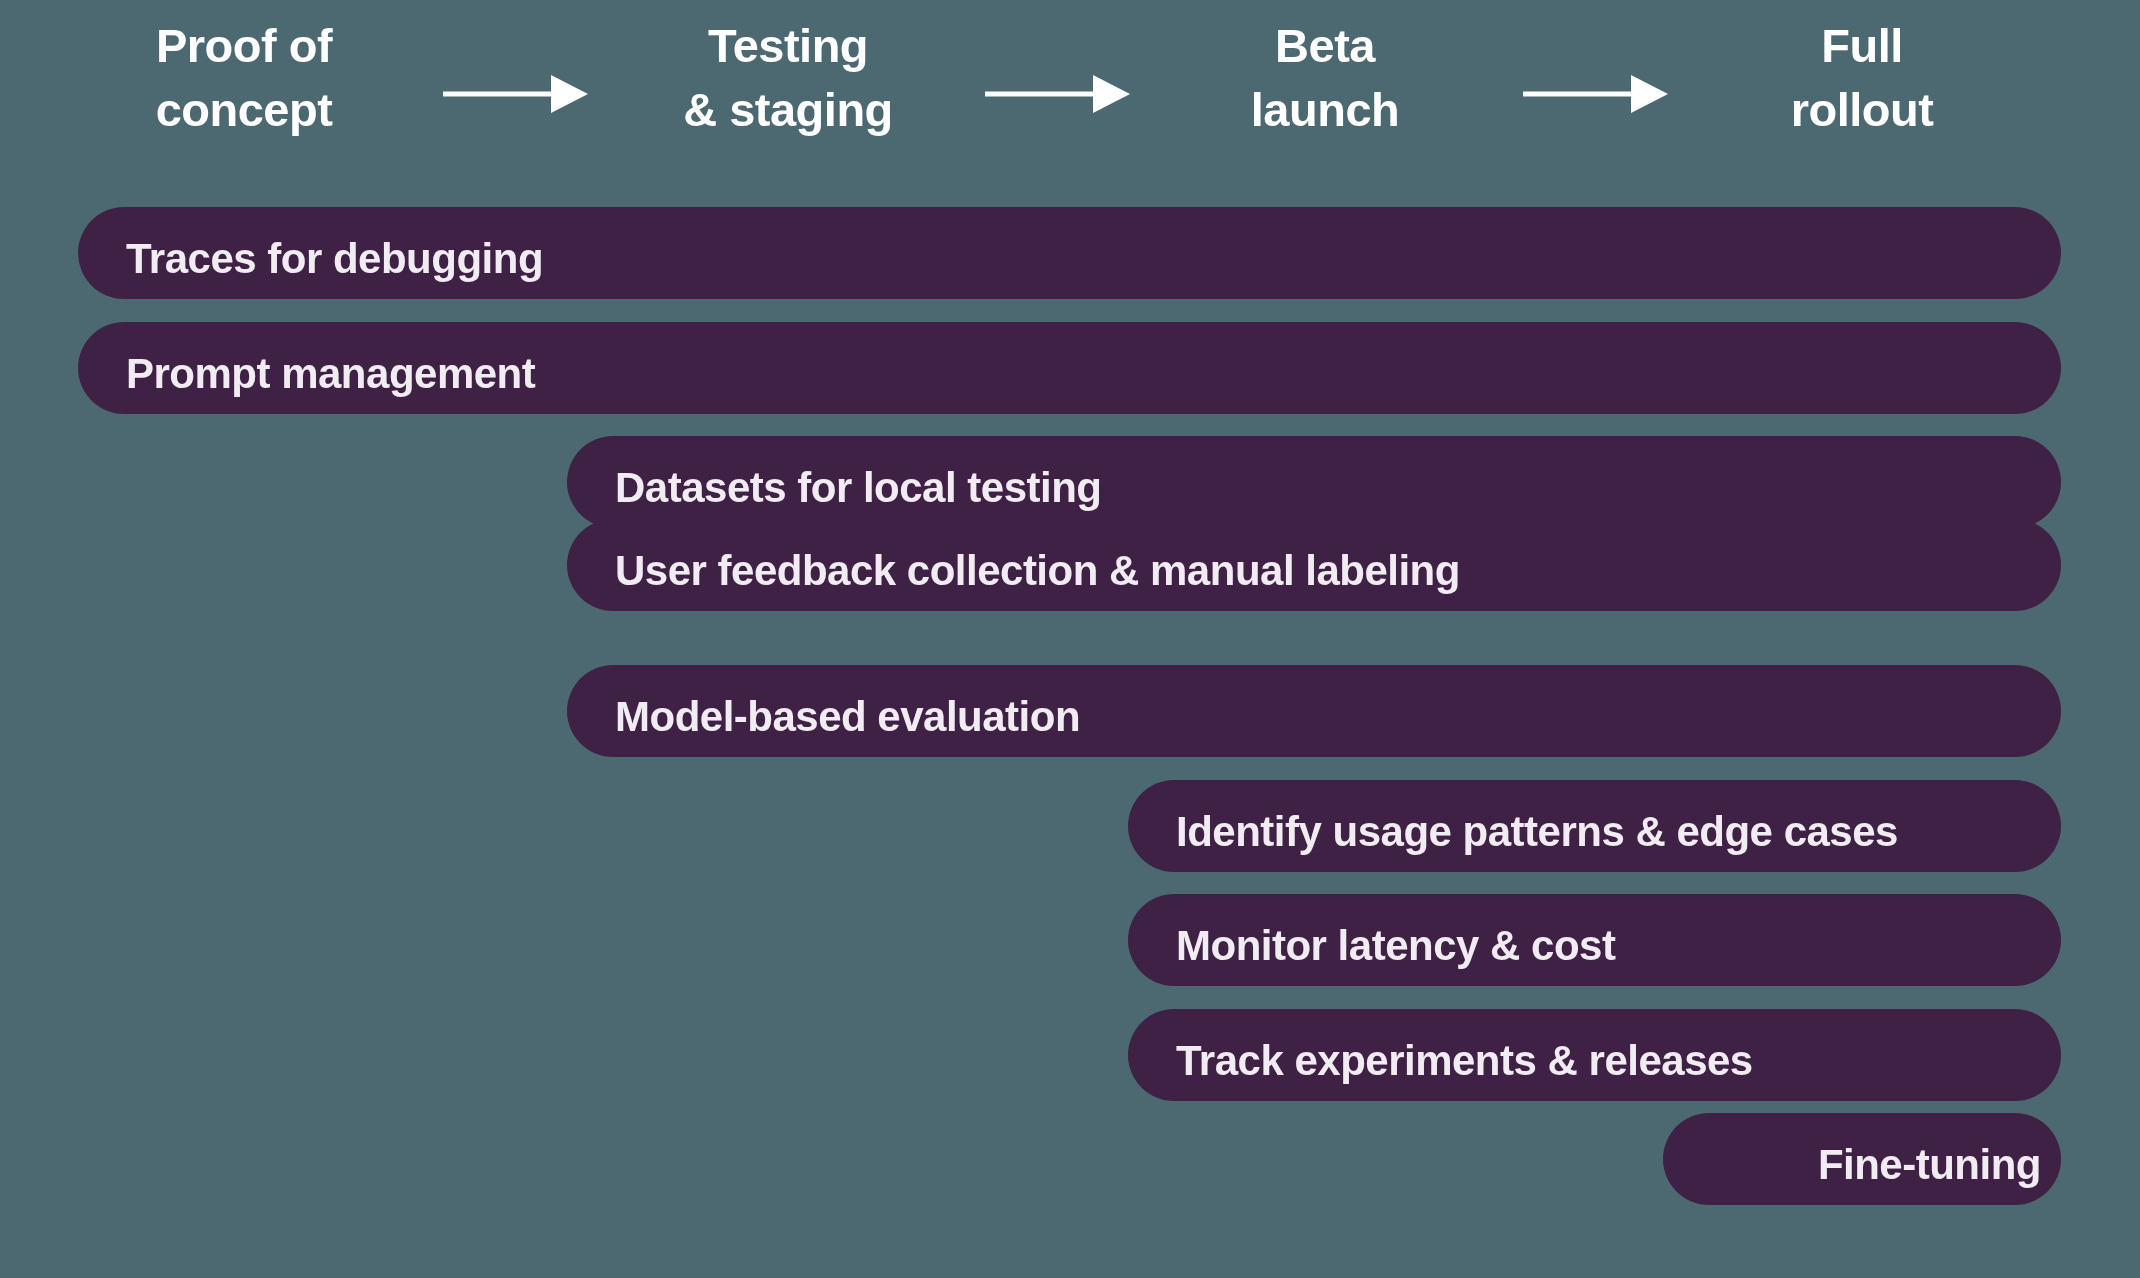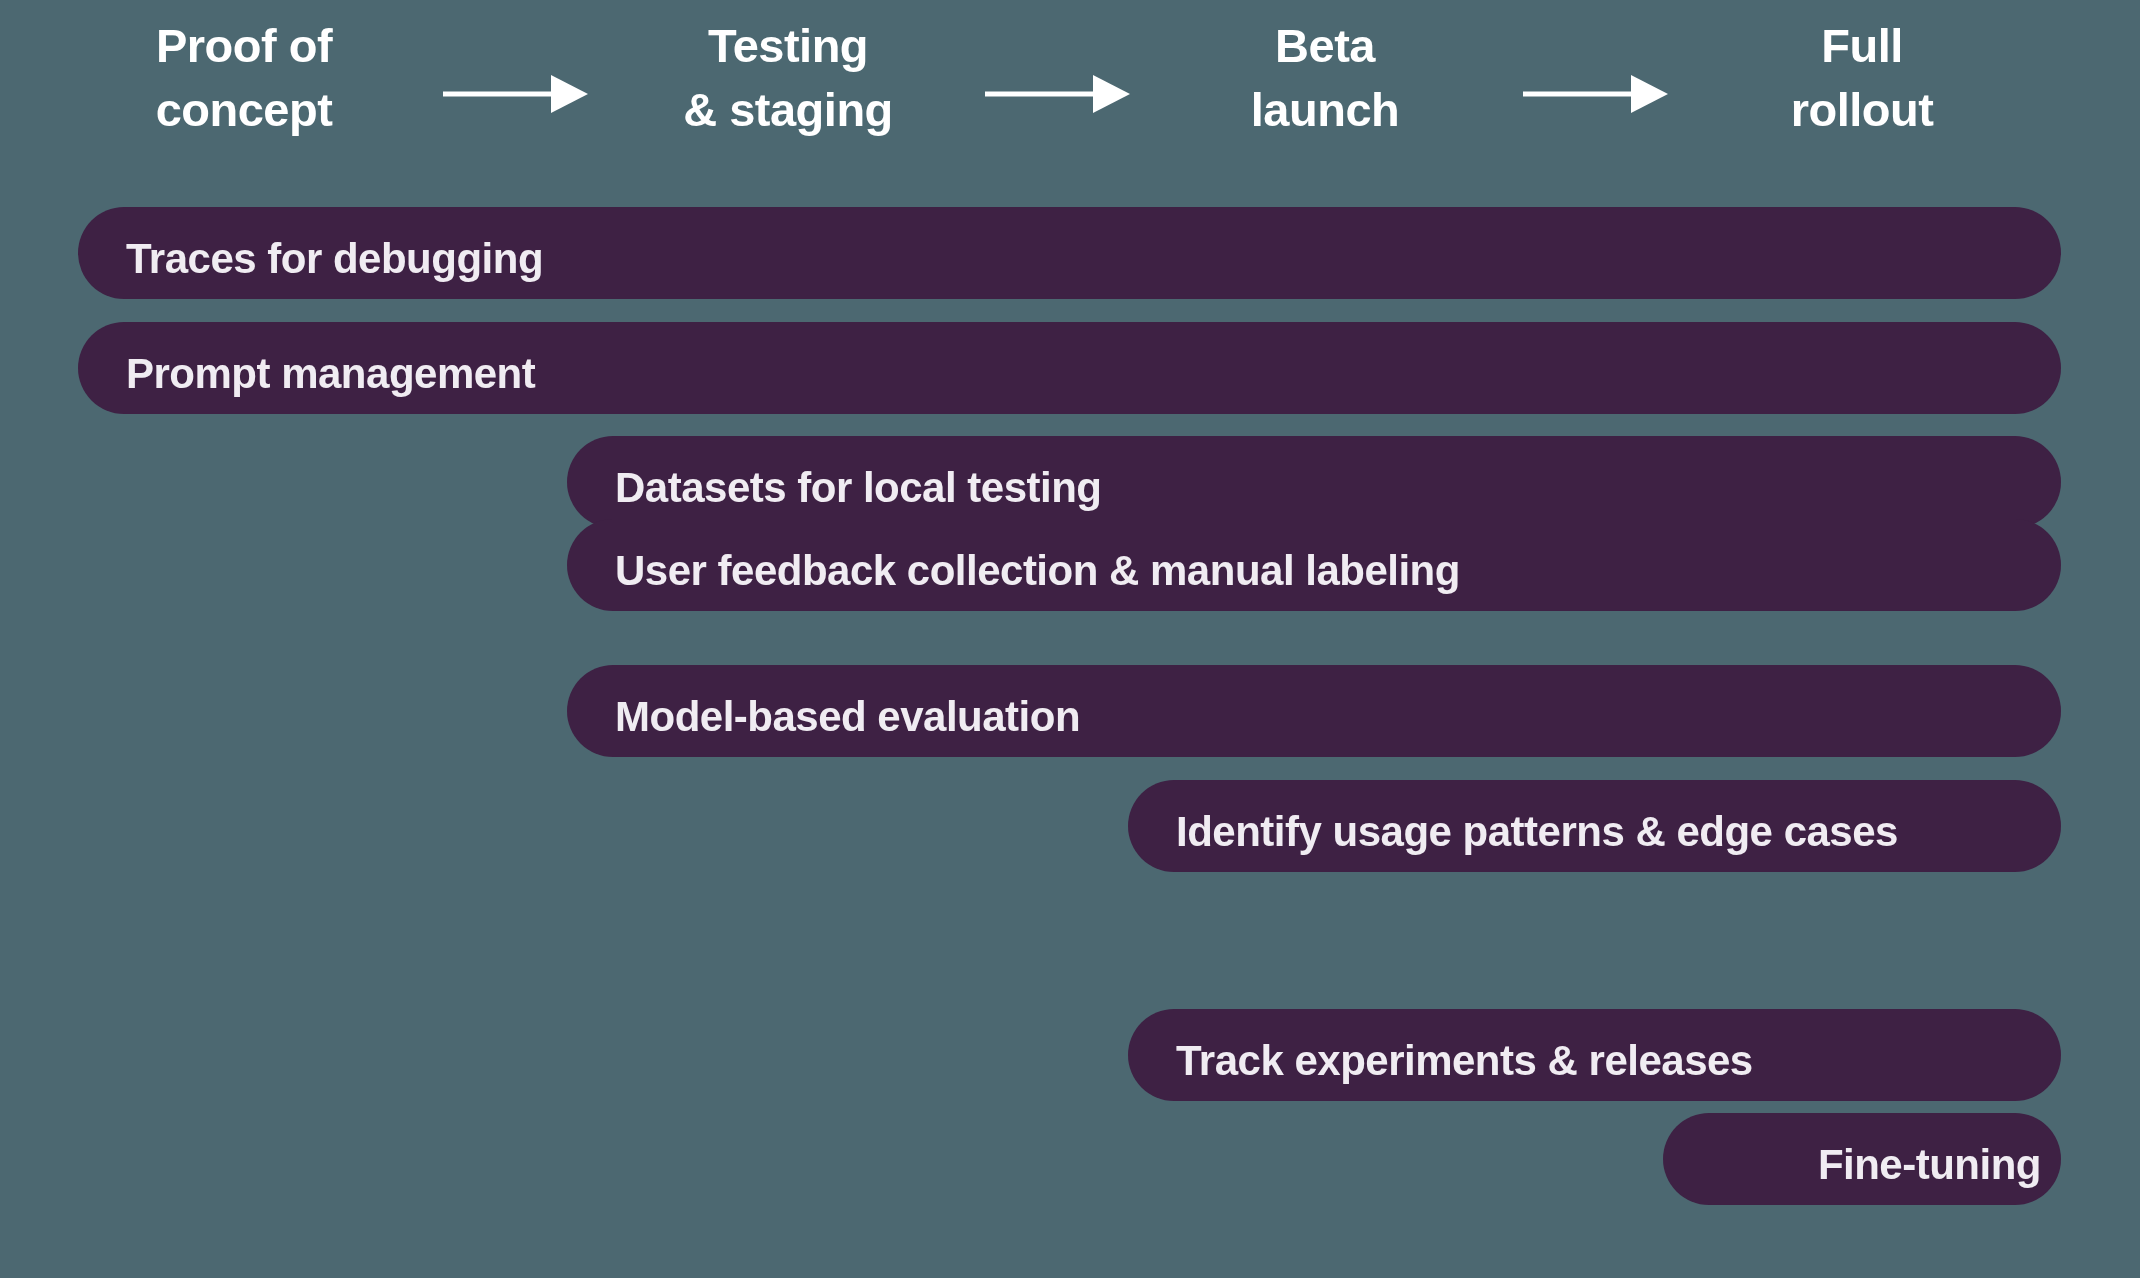--- a/index.html
+++ b/index.html
@@ -122,20 +122,23 @@
   </div>
   <div class="bar b4">
     <span class="label">User feedback collection &amp; manual labeling</span>
   </div>
   <div class="bar b5">
     <span class="label">Model-based evaluation</span>
   </div>
   <div class="bar b6">
     <span class="label">Identify usage patterns &amp; edge cases</span>
   </div>
+  <div class="bar b7">
+    <span class="label">Monitor latency &amp; cost</span>
+  </div>
   <div class="bar b8">
     <span class="label">Track experiments &amp; releases</span>
   </div>
   <div class="bar b9">
     <span class="label">Fine-tuning</span>
   </div>
 
 </div>
 
 </body></html>

